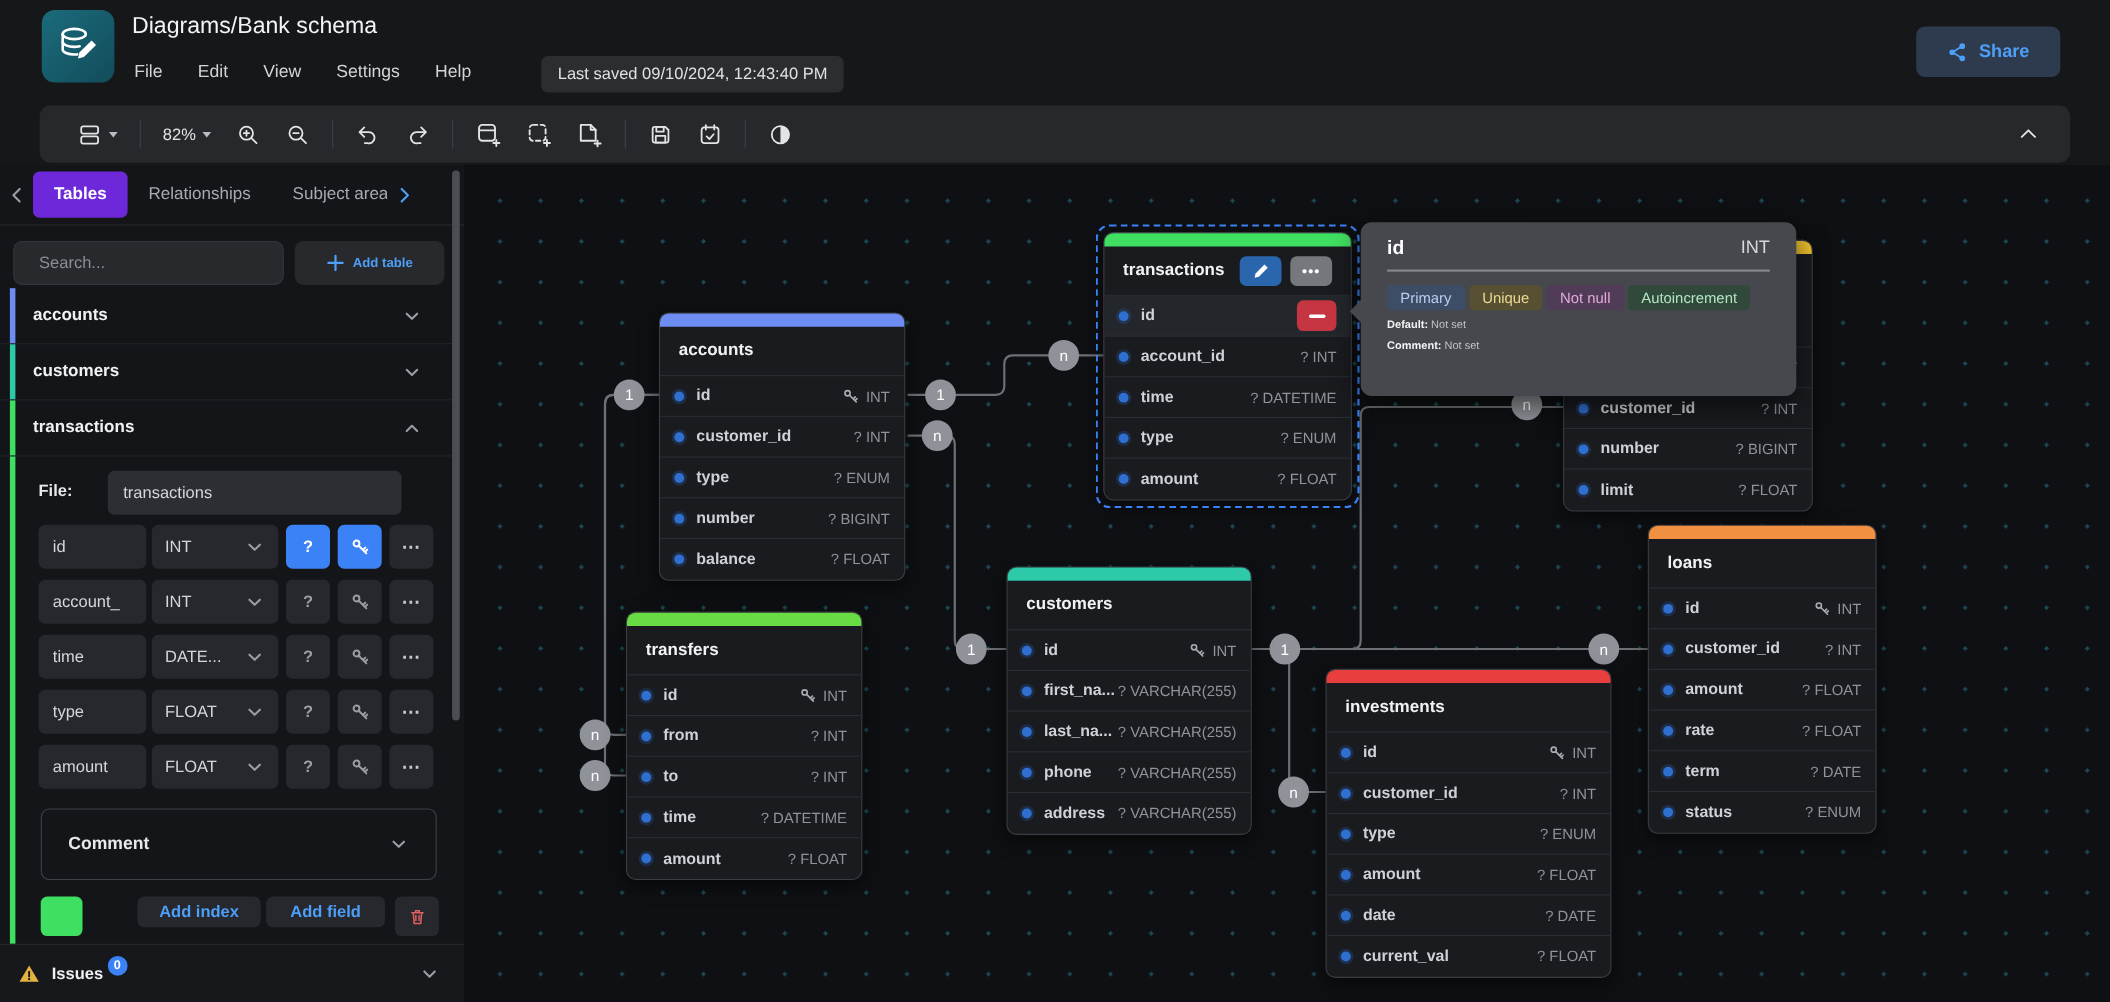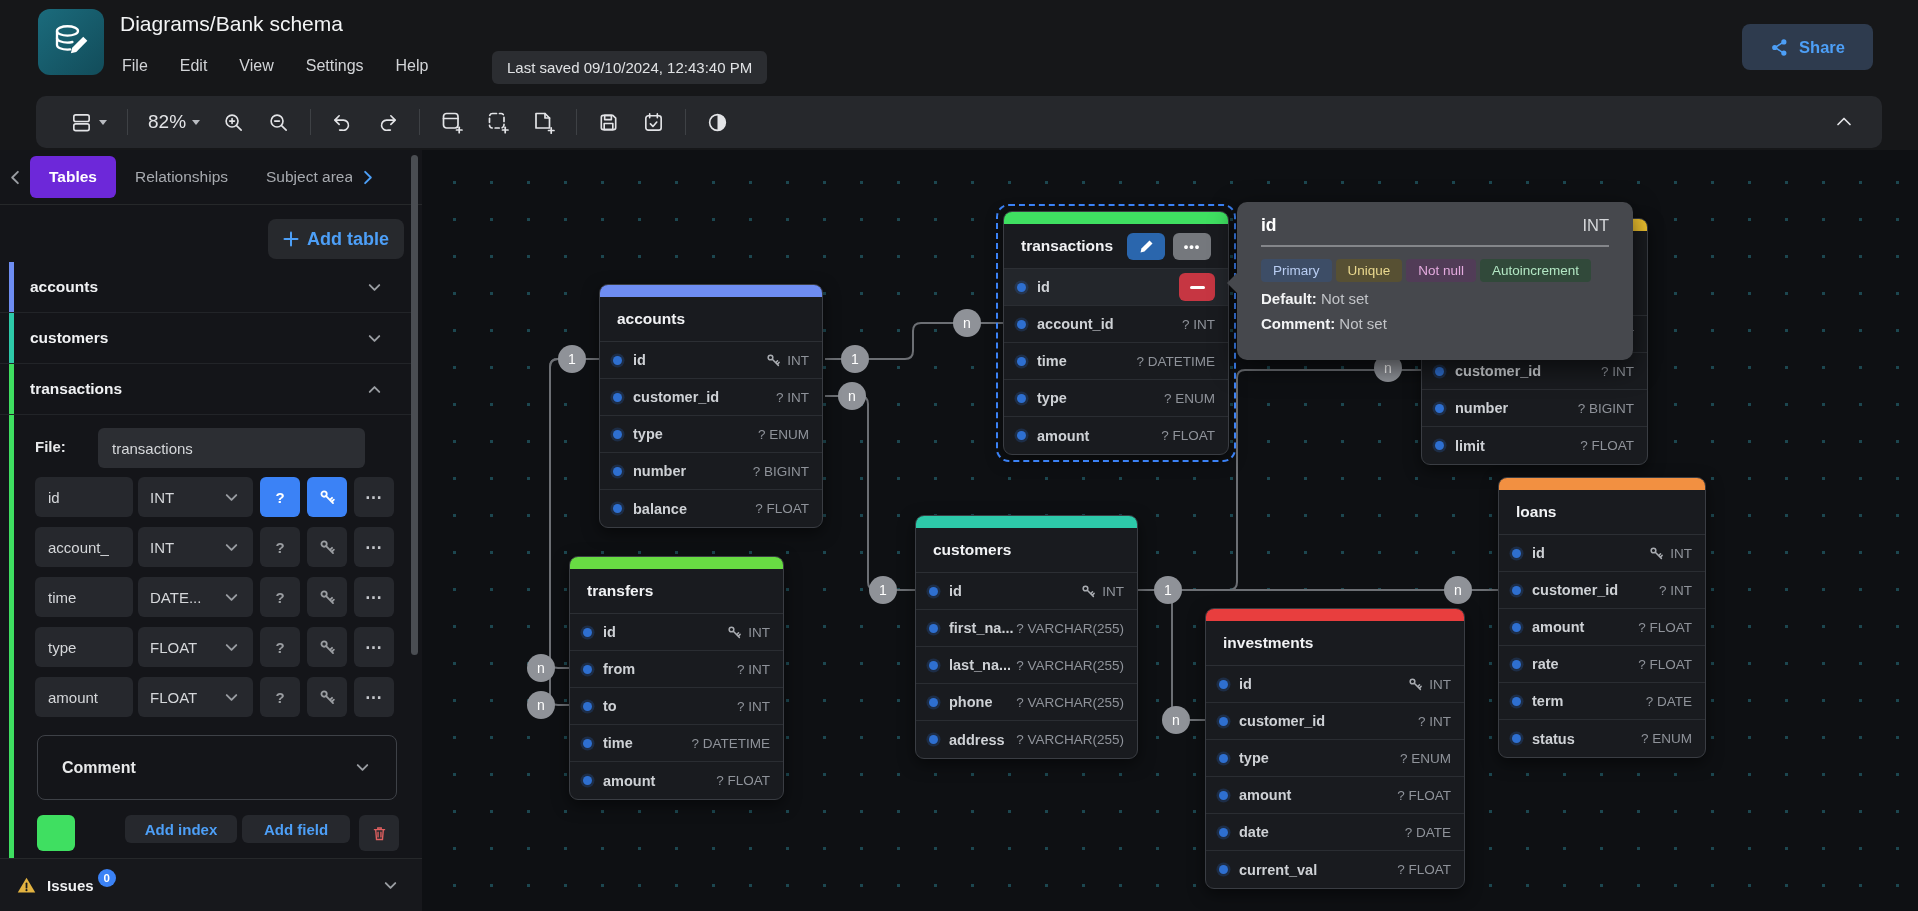--- a/index.html
+++ b/index.html
@@ -22,21 +22,21 @@
     color:#4d9ff7; font-size:16.5px; font-weight:bold; font-family:inherit; }
 
   
   .toolbar { position:absolute; left:36px; top:96px; width:1846px; height:52px; background:#26282c;
     border-radius:10px; display:flex; align-items:center; padding:0 34px; }
   .tb-group { display:flex; align-items:center; gap:22px; }
   .tb-div { width:1px; height:26px; background:#3e4145; margin:0 20px; }
   .tb-btn { display:flex; align-items:center; gap:6px; background:none; border:none; cursor:default; }
   .caret { width:0; height:0; border-left:4.5px solid transparent; border-right:4.5px solid transparent;
     border-top:5.5px solid #b9bcc1; }
-  .zoom-txt { font-size:19px; color:#e3e4e7; }
+  .zoom-txt { font-size:15px; color:#e3e4e7; }
   .tb-collapse { position:absolute; right:26px; top:14px; }
 
   
   .main { position:absolute; left:0; top:150px; width:1918px; height:761px; }
   .sidebar { position:absolute; left:0; top:0; width:422px; height:761px; background:#141519; }
 
   
   .tabs-row { position:absolute; left:0; top:0; width:422px; height:55px; border-bottom:1px solid #26282a;
     display:flex; align-items:center; }
   .tab-scroll { width:30px; display:flex; justify-content:center; }
@@ -45,21 +45,21 @@
   .tab.active { background:#6d28d9; color:#ffffff; font-weight:bold; }
   .tab.clipped { max-width:105px; }
 
   
   .search-box { position:absolute; left:12px; top:69px; width:246px; height:40px; background:#27292d;
     border:1px solid #34363b; border-radius:8px; display:flex; align-items:center; padding:0 12px; gap:10px; }
   .search-input { flex:1; background:none; border:none; outline:none; color:#c9ccd0; font-size:15px; font-family:inherit; }
   .search-input::placeholder { color:#8b8e93; }
   .add-table-btn { position:absolute; left:268px; top:69px; width:136px; height:40px; background:#27292d;
     border:none; border-radius:8px; display:flex; align-items:center; justify-content:center; gap:8px;
-    color:#4d9ff7; font-size:18px; font-weight:bold; font-family:inherit; }
+    color:#4d9ff7; font-size:12px; font-weight:bold; font-family:inherit; }
 
   
   .tlist { position:absolute; left:0; top:112px; width:412px; }
   .tl-row { position:relative; height:51px; display:flex; align-items:center; border-bottom:1px solid #222428; }
   .tl-bar { position:absolute; left:9px; top:0; width:5px; height:100%; }
   .tl-name { margin-left:30px; font-size:15.5px; font-weight:bold; color:#f0f1f3; flex:1; }
   .tl-chev { margin-right:28px; }
   .chev { width:19px; height:19px; stroke:#9a9da2; fill:none; stroke-width:2; stroke-linecap:round; stroke-linejoin:round; }
 
   
@@ -136,21 +136,21 @@
   .tooltip { position:absolute; left:815px; top:52px; width:396px; height:158px; background:#46484d;
     border-radius:10px; box-shadow:0 8px 26px rgba(0,0,0,.6); padding:13px 24px; z-index:30; }
   .tt-arrow { position:absolute; left:-10px; top:70px; width:0; height:0; border-top:11px solid transparent;
     border-bottom:11px solid transparent; border-right:11px solid #46484d; }
   .tt-head { display:flex; justify-content:space-between; align-items:center; }
   .tt-name { font-size:17.5px; font-weight:bold; color:#ffffff; }
   .tt-type { font-size:16.5px; color:#d5d7da; }
   .tt-div { height:1.5px; background:#84868a; margin:9px 0 12px; }
   .tt-badges { display:flex; gap:4px; }
   .badge { padding:4px 12px; border-radius:4px; font-size:13.5px; }
-  .tt-row { margin-top:8px; font-size:15px; color:#c2c4c8; }
+  .tt-row { margin-top:8px; font-size:10px; color:#c2c4c8; }
   .tt-row b { color:#f3f4f5; }
 </style>
 </head>
 <body>
 
 <div class="header">
   <div class="logo">
     <svg width="42" height="42" viewBox="0 0 36 36">
       <g stroke="#fff" stroke-width="2" fill="none" stroke-linecap="round">
         <ellipse cx="15" cy="8.5" rx="9" ry="4"></ellipse>
@@ -302,20 +302,30 @@
       <div class="tab active">Tables</div>
       <div class="tab">Relationships</div>
       <div class="tab clipped">Subject areas</div>
       <div class="tab-scroll">
         <svg class="chev" viewBox="0 0 20 20" style="stroke:#4d9ff7">
             <path d="M7.5 4 l6 6 l-6 6"></path>
           </svg>
       </div>
     </div>
 
+    <div class="search-box">
+      <svg width="18" height="18" viewBox="0 0 20 20">
+        <circle cx="8.5" cy="8.5" r="5.5" stroke="#9a9da2" stroke-width="1.8" fill="none"></circle>
+        <line x1="12.8" y1="12.8" x2="17" y2="17" stroke="#9a9da2" stroke-width="1.8" stroke-linecap="round"></line>
+      </svg>
+      <input class="search-input" placeholder="Search..." style="">
+      <svg class="chev" viewBox="0 0 20 20">
+          <path d="M5 7.5 l5 5 l5 -5"></path>
+        </svg>
+    </div>
     <button class="add-table-btn">
       <svg width="16" height="16" viewBox="0 0 16 16">
         <line x1="8" y1="1.5" x2="8" y2="14.5" stroke="#4d9ff7" stroke-width="2" stroke-linecap="round"></line>
         <line x1="1.5" y1="8" x2="14.5" y2="8" stroke="#4d9ff7" stroke-width="2" stroke-linecap="round"></line>
       </svg>
       <span>Add table</span>
     </button>
 
     <div class="tlist" id="table-list">
         <div class="tl-row">

